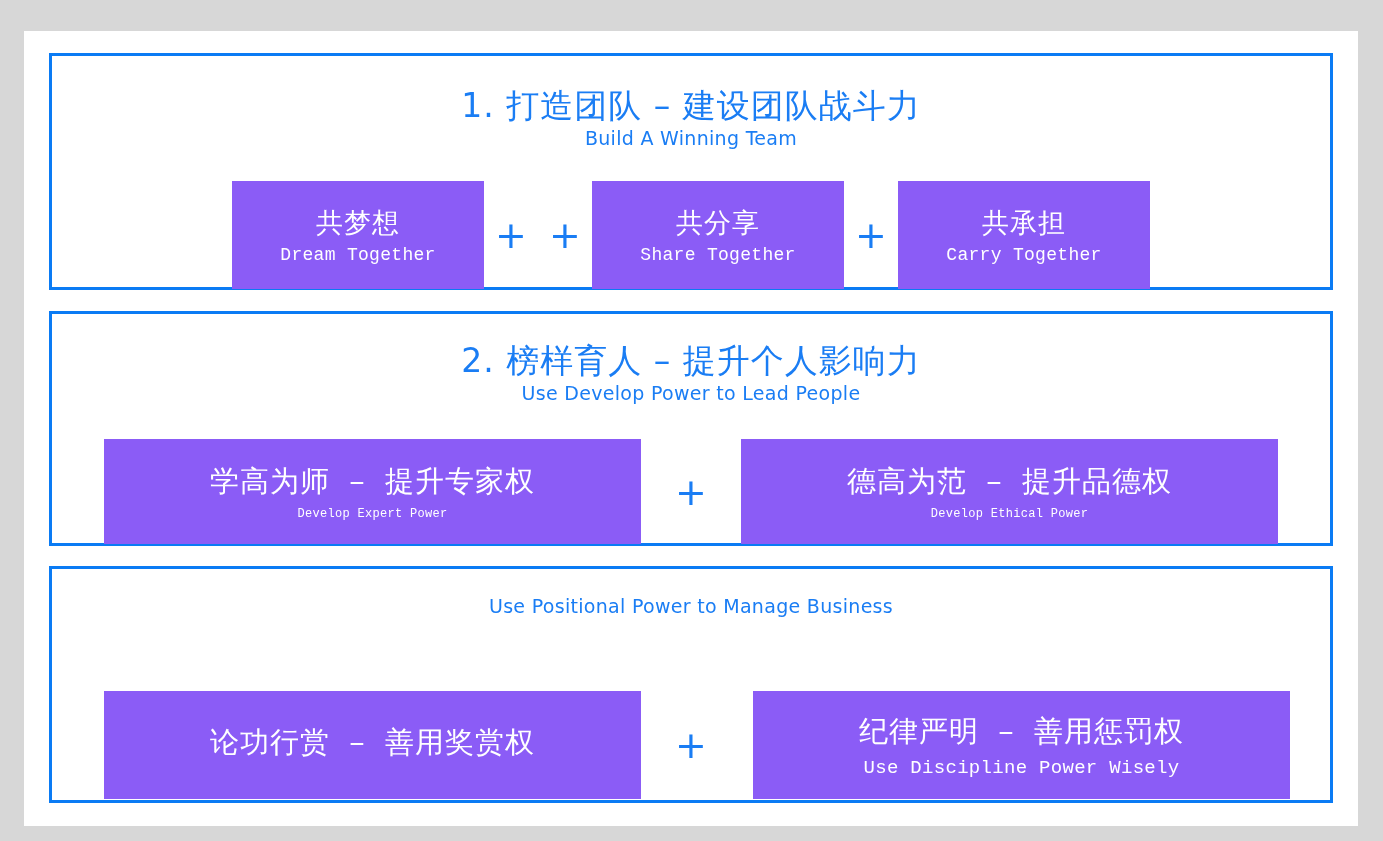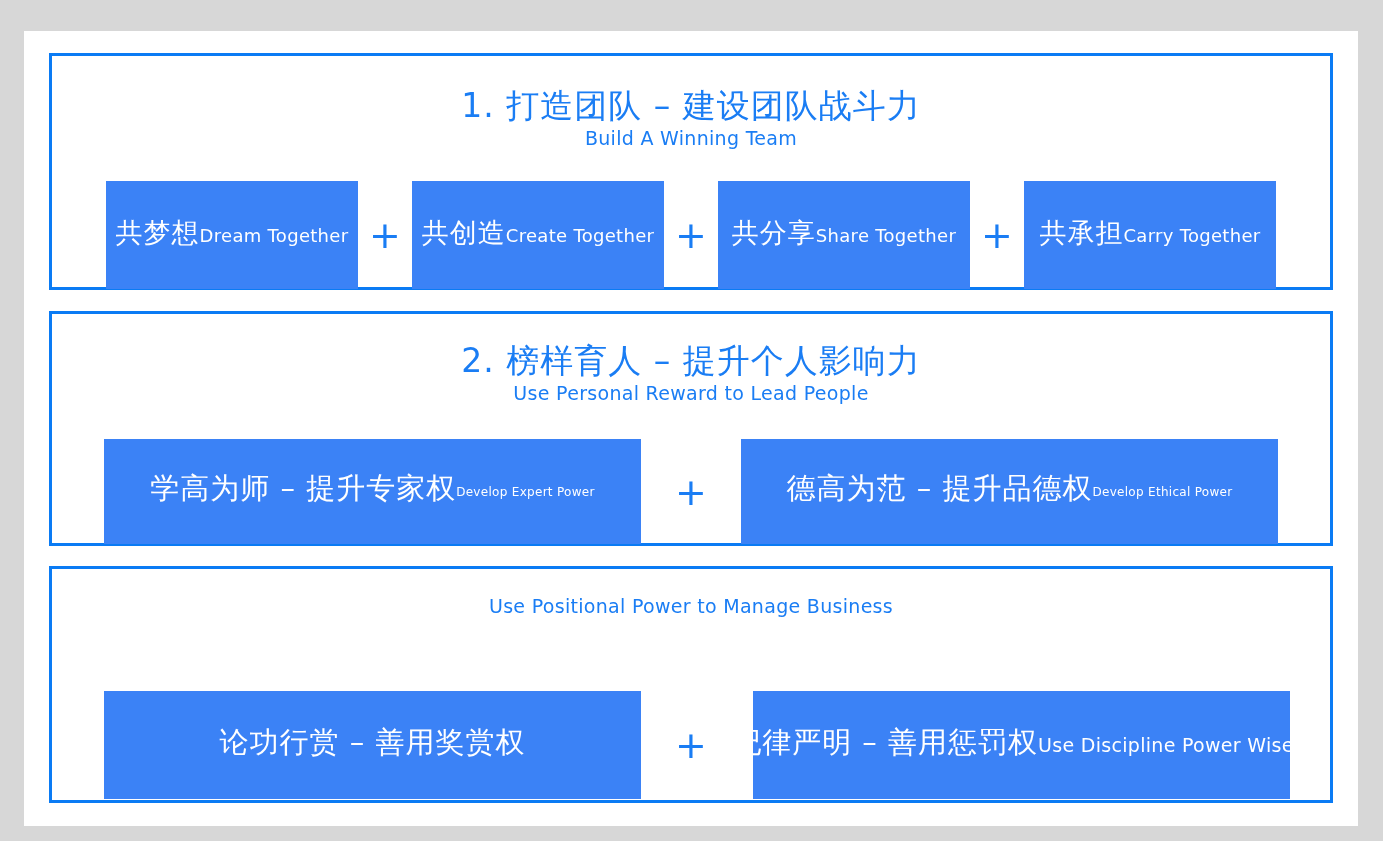--- a/index.html
+++ b/index.html
@@ -64,28 +64,29 @@
   .box-row {
     position: absolute;
     left: 0;
     right: 0;
     display: flex;
     align-items: stretch;
     justify-content: center;
   }
 
   .tile {
-    background: #3b82f6;
+    background: #8b5cf6;
     color: #ffffff;
     display: flex;
-    flex-direction: row;
+    flex-direction: column;
     align-items: center;
     justify-content: center;
     box-sizing: border-box;
     text-align: center;
+    font-family: Liberation Mono, monospace;
   }
   .tile-cn {
     white-space: nowrap;
     letter-spacing: 1px;
   }
   .tile-en {
     white-space: nowrap;
     letter-spacing: 0.3px;
   }
 
@@ -159,41 +160,37 @@
       <div class="panel-title-cn">1. 打造团队 – 建设团队战斗力</div>
       <div class="panel-title-en">Build A Winning Team</div>
     </div>
 
     <div class="box-row" id="row-1">
       <div class="tile">
         <div class="tile-cn">共梦想</div>
         <div class="tile-en">Dream Together</div>
       </div>
       <div class="plus">+</div>
-      <div class="tile">
-        <div class="tile-cn">共创造</div>
-        <div class="tile-en">Create Together</div>
-      </div>
       <div class="plus">+</div>
       <div class="tile">
         <div class="tile-cn">共分享</div>
         <div class="tile-en">Share Together</div>
       </div>
       <div class="plus">+</div>
       <div class="tile">
         <div class="tile-cn">共承担</div>
         <div class="tile-en">Carry Together</div>
       </div>
     </div>
   </section>
 
   <section class="panel" id="panel-2">
     <div class="panel-heading">
       <div class="panel-title-cn">2. 榜样育人 – 提升个人影响力</div>
-      <div class="panel-title-en">Use Personal Reward to Lead People</div>
+      <div class="panel-title-en">Use Develop Power to Lead People</div>
     </div>
 
     <div class="box-row" id="row-2">
       <div class="tile">
         <div class="tile-cn">学高为师 – 提升专家权</div>
         <div class="tile-en">Develop Expert Power</div>
       </div>
       <div class="plus">+</div>
       <div class="tile">
         <div class="tile-cn">德高为范 – 提升品德权</div>

